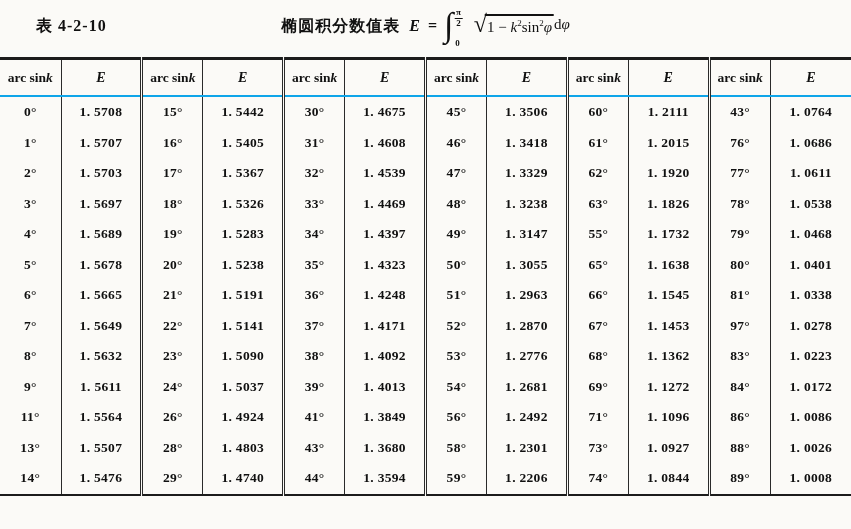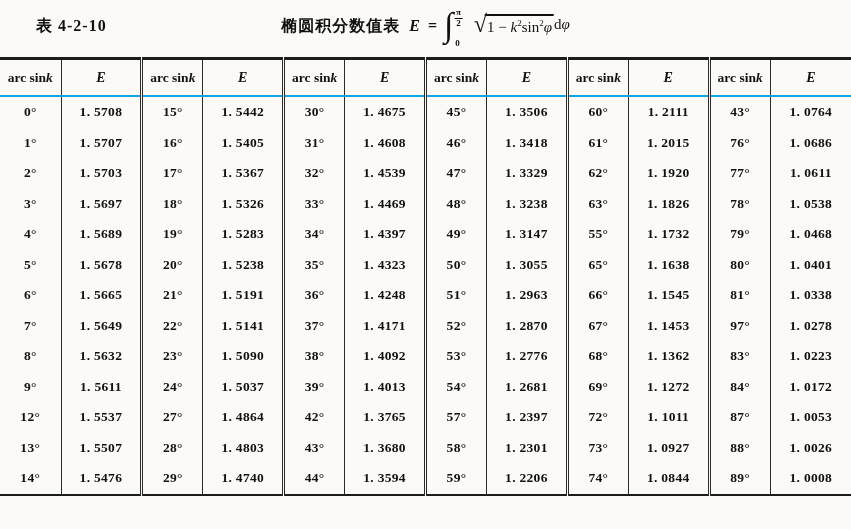--- a/index.html
+++ b/index.html
@@ -263,32 +263,32 @@
         <td class="td-angle">39°</td>
         <td class="td-val">1. 4013</td>
         <td class="td-angle">54°</td>
         <td class="td-val">1. 2681</td>
         <td class="td-angle">69°</td>
         <td class="td-val">1. 1272</td>
         <td class="td-angle">84°</td>
         <td class="td-val">1. 0172</td>
       </tr>
       <tr>
-        <td class="td-angle first">12°</td>
-        <td class="td-val">1. 5537</td>
-        <td class="td-angle">27°</td>
-        <td class="td-val">1. 4864</td>
-        <td class="td-angle">42°</td>
-        <td class="td-val">1. 3765</td>
-        <td class="td-angle">57°</td>
-        <td class="td-val">1. 2397</td>
-        <td class="td-angle">72°</td>
-        <td class="td-val">1. 1011</td>
-        <td class="td-angle">87°</td>
-        <td class="td-val">1. 0053</td>
+        <td class="td-angle first">11°</td>
+        <td class="td-val">1. 5564</td>
+        <td class="td-angle">26°</td>
+        <td class="td-val">1. 4924</td>
+        <td class="td-angle">41°</td>
+        <td class="td-val">1. 3849</td>
+        <td class="td-angle">56°</td>
+        <td class="td-val">1. 2492</td>
+        <td class="td-angle">71°</td>
+        <td class="td-val">1. 1096</td>
+        <td class="td-angle">86°</td>
+        <td class="td-val">1. 0086</td>
       </tr>
       <tr>
         <td class="td-angle first">13°</td>
         <td class="td-val">1. 5507</td>
         <td class="td-angle">28°</td>
         <td class="td-val">1. 4803</td>
         <td class="td-angle">43°</td>
         <td class="td-val">1. 3680</td>
         <td class="td-angle">58°</td>
         <td class="td-val">1. 2301</td>

